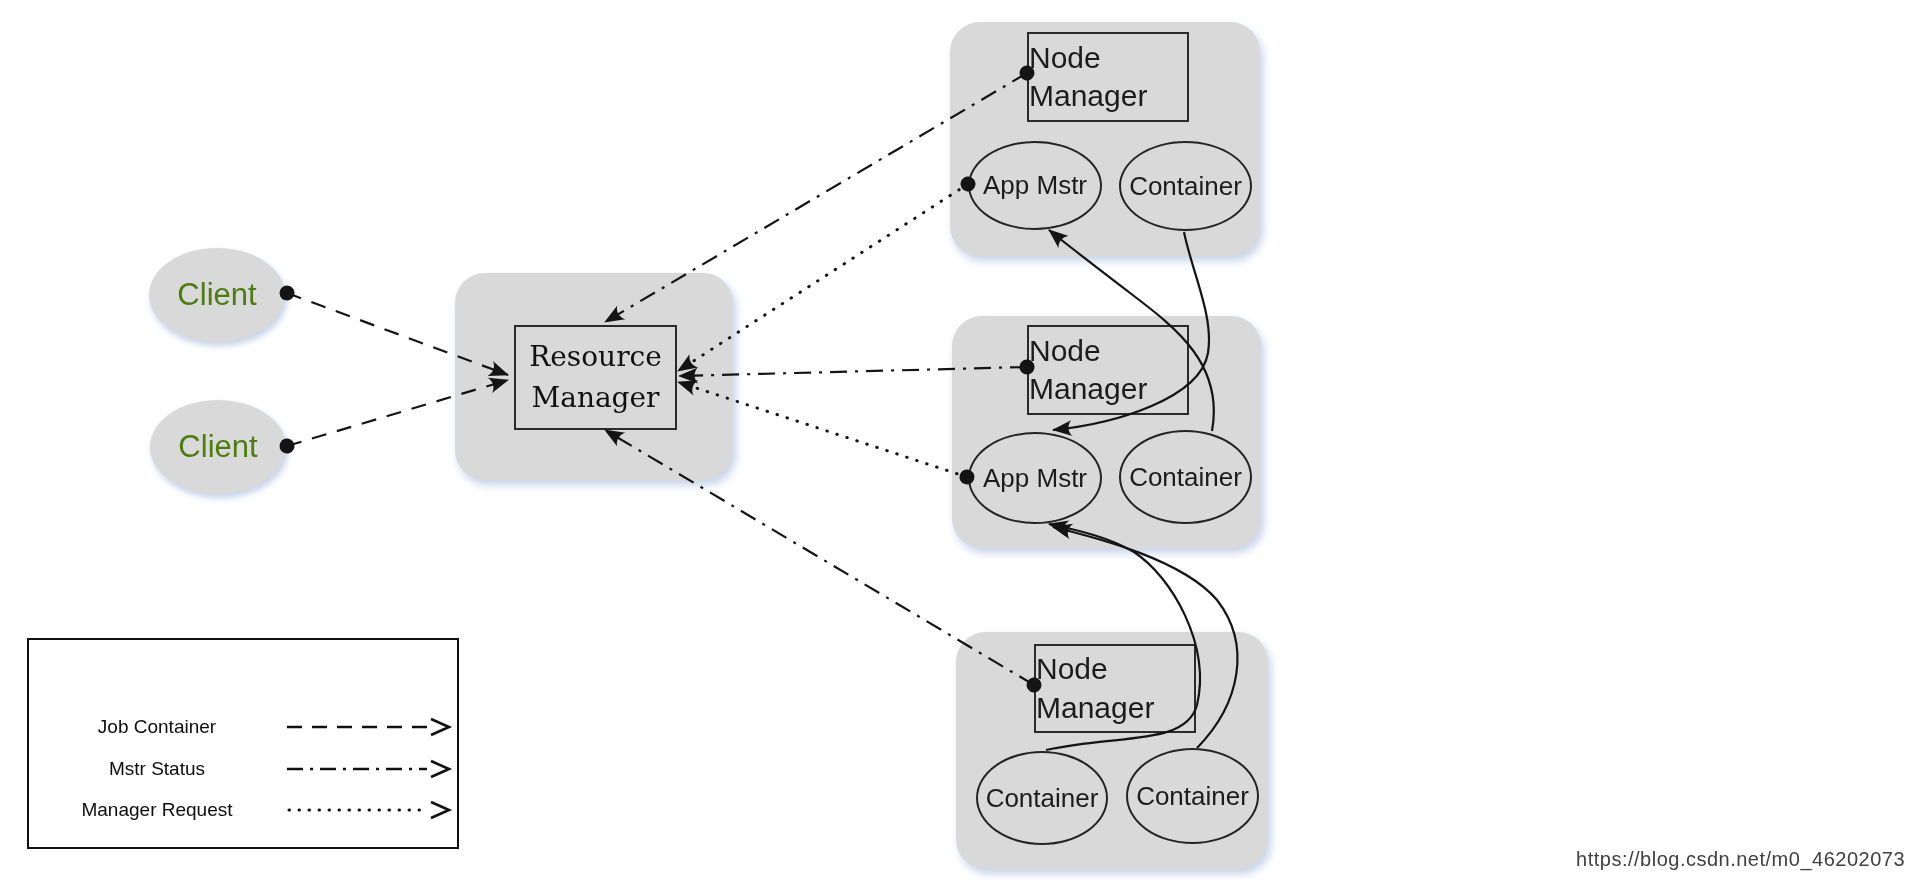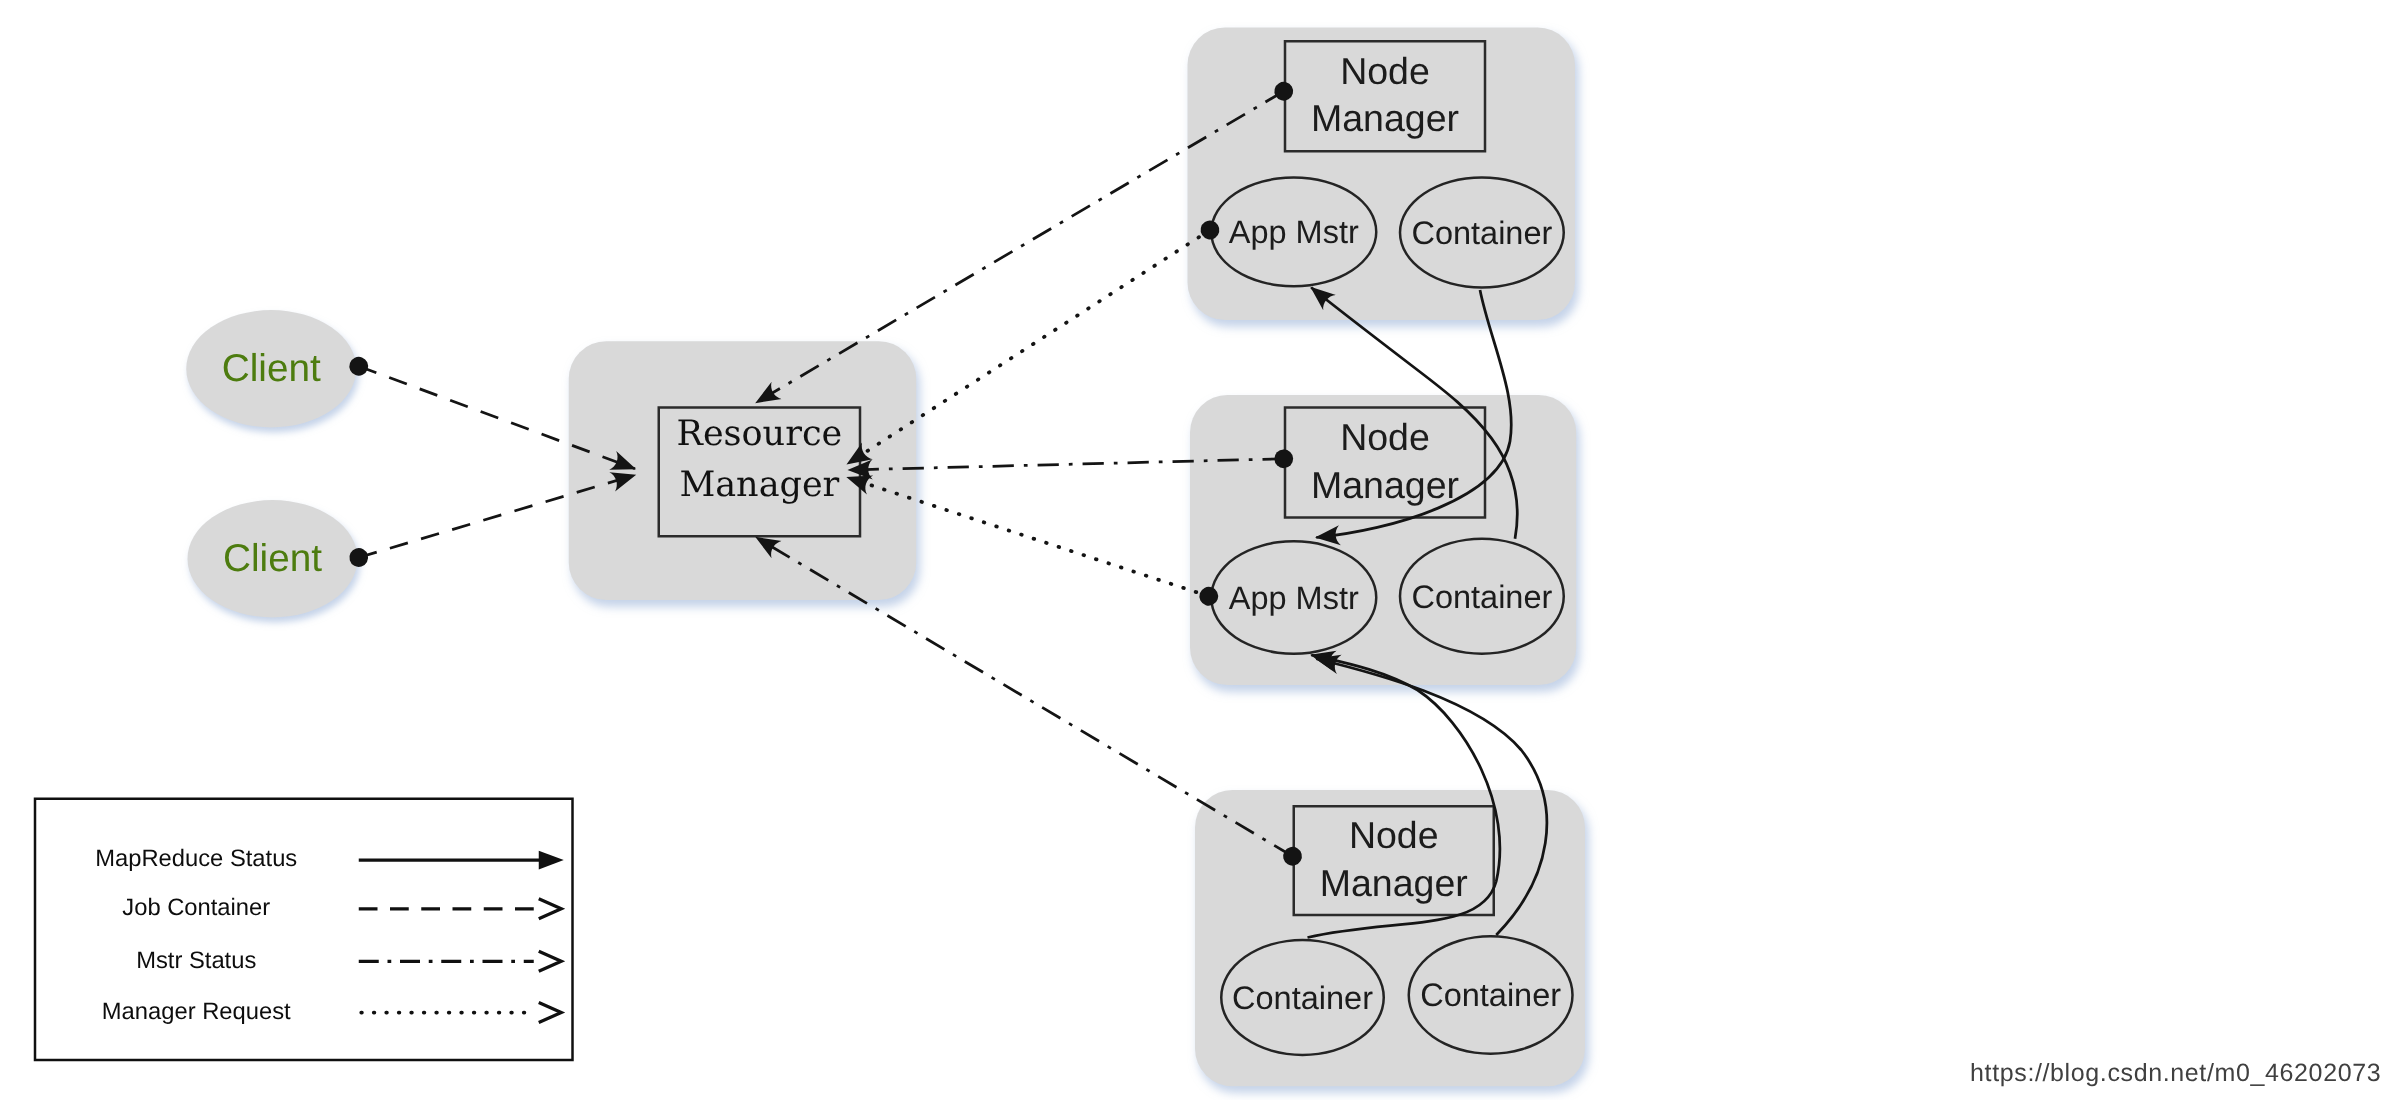--- a/index.html
+++ b/index.html
@@ -6,27 +6,27 @@
   .stage{
     position:relative;width:1913px;height:880px;background:#ffffff;overflow:hidden;
     font-family:"Liberation Sans", sans-serif;color:#1a1a1a;
   }
   .group{
     position:absolute;background:#d9d9d9;border-radius:30px;
     box-shadow:3px 5px 8px rgba(150,175,215,.55);
   }
   .nodebox{
     position:absolute;border:2px solid #2b2b2b;background:transparent;
-    display:flex;align-items:center;justify-content:center;text-align:center;
+    display:flex;align-items:center;justify-content:center;text-align:left;
     font-size:30px;line-height:1.28;color:#1c1c1c;
   }
   .rmbox{
     position:absolute;border:2px solid #2b2b2b;background:transparent;
-    display:flex;align-items:flex-start;justify-content:center;text-align:center;
-    font-family:"DejaVu Serif", serif;font-size:28px;line-height:1.45;color:#111;margin-left:12px;
+    display:flex;align-items:center;justify-content:center;text-align:center;
+    font-family:"DejaVu Serif", serif;font-size:28px;line-height:1.45;color:#111;
   }
   .ellipse{
     position:absolute;border:2px solid #242424;border-radius:50%;background:transparent;
     display:flex;align-items:center;justify-content:center;text-align:center;
     font-size:26px;color:#1c1c1c;
   }
   .client{
     position:absolute;border-radius:50%;background:#d9d9d9;border:none;
     box-shadow:2px 4px 6px rgba(150,175,215,.55);
     display:flex;align-items:center;justify-content:center;
@@ -116,27 +116,20 @@
     <path d="M 968,184 L 678,371" fill="none" stroke="#141414" stroke-width="3" stroke-linecap="round" stroke-dasharray="0.5,10" marker-start="url(#srcdot)" marker-end="url(#arrow)"></path>
     <path d="M 967,477 L 678,382" fill="none" stroke="#141414" stroke-width="3" stroke-linecap="round" stroke-dasharray="0.5,10" marker-start="url(#srcdot)" marker-end="url(#arrow)"></path>
 
     <path d="M 1212,431 C 1224,365 1176,328 1134,296 C 1100,270 1066,244 1049,230" fill="none" stroke="#141414" stroke-width="2.2" marker-end="url(#arrow)"></path>
     <path d="M 1184,232 C 1192,272 1214,316 1208,353 C 1200,399 1114,424 1053,430" fill="none" stroke="#141414" stroke-width="2.2" marker-end="url(#arrow)"></path>
     <path d="M 1046,750 C 1118,734 1186,746 1197,705 C 1211,645 1172,577 1134,552 C 1105,535 1070,529 1049,524" fill="none" stroke="#141414" stroke-width="2.2" marker-end="url(#arrow)"></path>
     <path d="M 1197,748 C 1240,704 1252,645 1217,600 C 1183,560 1098,538 1053,527" fill="none" stroke="#141414" stroke-width="2.2" marker-end="url(#arrow)"></path>
   </svg>
 
   <div class="legend">
-    <div class="legend-row" style="top:35px;">
-      <div class="legend-label">MapReduce Status</div>
-      <svg class="legend-sample" viewBox="0 0 172 26">
-        <line x1="2" y1="13" x2="148" y2="13" stroke="#101010" stroke-width="2.6"></line>
-        <polygon points="146,5.5 166,13 146,20.5" fill="#101010"></polygon>
-      </svg>
-    </div>
     <div class="legend-row" style="top:74px;">
       <div class="legend-label">Job Container</div>
       <svg class="legend-sample" viewBox="0 0 172 26">
         <line x1="2" y1="13" x2="142" y2="13" stroke="#101010" stroke-width="2.6" stroke-dasharray="15,10"></line>
         <polyline points="146,5 164,13 146,21" fill="none" stroke="#101010" stroke-width="2.6"></polyline>
       </svg>
     </div>
     <div class="legend-row" style="top:116px;">
       <div class="legend-label">Mstr Status</div>
       <svg class="legend-sample" viewBox="0 0 172 26">

